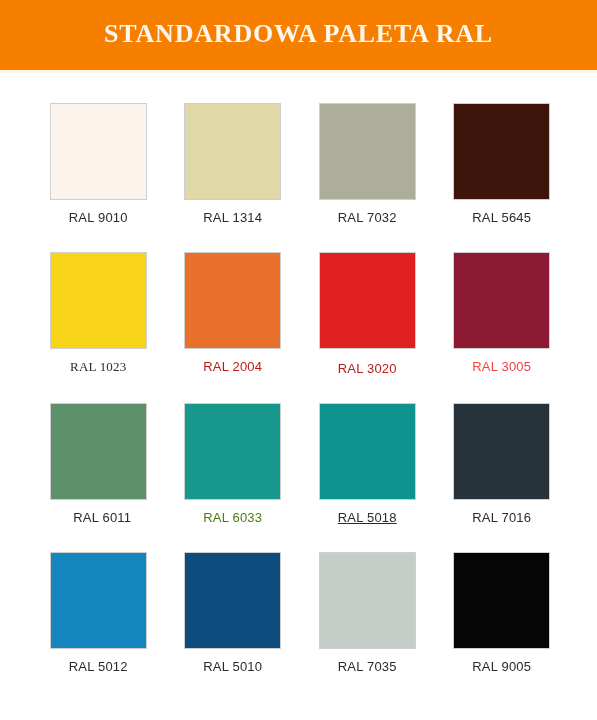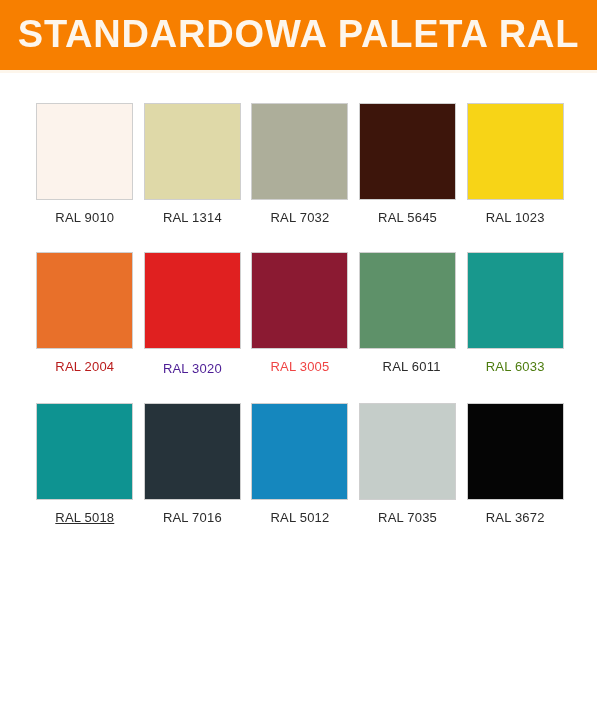--- a/index.html
+++ b/index.html
@@ -24,39 +24,39 @@
     width: 100%;
     height: 70px;
     background: #f77f00;
     display: flex;
     align-items: center;
     justify-content: center;
     box-sizing: border-box;
   }
   .header-title {
     color: #fdf6ec;
-    font-size: 38px;
+    font-size: 26px;
     font-weight: 600;
     letter-spacing: 0.8px;
-    font-family: Liberation Sans, sans-serif;
+    font-family: Liberation Serif, serif;
     white-space: nowrap;
     line-height: 1;
     margin: 0;
     padding: 0 0 2px 0;
   }
   .header-underline {
     width: 100%;
     height: 3px;
     background: #fdf6ec;
   }
   .palette-grid {
     padding: 30px 28px 0 31px;
     box-sizing: border-box;
     display: grid;
-    grid-template-columns: repeat(5, 1fr);
+    grid-template-columns: repeat(4, 1fr);
     grid-template-rows: repeat(4, auto);
     row-gap: 27px;
     column-gap: 0;
     justify-items: center;
   }
   .swatch-cell {
     display: flex;
     flex-direction: column;
     align-items: center;
     width: 100%;
@@ -100,29 +100,29 @@
       <div class="swatch-cell">
         <div class="swatch-chip" style="background: rgb(173, 174, 154); border-color: rgb(207, 207, 207);"></div>
         <div class="swatch-label" style="color: rgb(43, 43, 43);">RAL 7032</div>
       </div>
       <div class="swatch-cell">
         <div class="swatch-chip" style="background: rgb(61, 21, 11); border-color: rgb(207, 207, 207);"></div>
         <div class="swatch-label" style="color: rgb(43, 43, 43);">RAL 5645</div>
       </div>
       <div class="swatch-cell">
         <div class="swatch-chip" style="background: rgb(247, 212, 23); border-color: rgb(207, 207, 207);"></div>
-        <div class="swatch-label" style="color: rgb(43, 43, 43);">RAL 1023</div>
+        <div class="swatch-label" style="color: rgb(43, 43, 43); font-family: Liberation Serif, serif;">RAL 1023</div>
       </div>
       <div class="swatch-cell">
         <div class="swatch-chip" style="background: rgb(232, 112, 42); border-color: rgb(207, 207, 207);"></div>
         <div class="swatch-label" style="color: #b91c1c;">RAL 2004</div>
       </div>
       <div class="swatch-cell">
         <div class="swatch-chip" style="background: rgb(224, 32, 32); border-color: rgb(207, 207, 207);"></div>
-        <div class="swatch-label" style="color: #4c1d95; margin-top: 12px;">RAL 3020</div>
+        <div class="swatch-label" style="color: #b91c1c; margin-top: 12px;">RAL 3020</div>
       </div>
       <div class="swatch-cell">
         <div class="swatch-chip" style="background: rgb(139, 26, 50); border-color: rgb(207, 207, 207);"></div>
         <div class="swatch-label" style="color: #ef4444;">RAL 3005</div>
       </div>
       <div class="swatch-cell">
         <div class="swatch-chip" style="background: rgb(94, 145, 105); border-color: rgb(207, 207, 207);"></div>
         <div class="swatch-label" style="color: rgb(43, 43, 43); margin-left: 8px;">RAL 6011</div>
       </div>
       <div class="swatch-cell">
@@ -135,22 +135,26 @@
       </div>
       <div class="swatch-cell">
         <div class="swatch-chip" style="background: rgb(38, 51, 58); border-color: rgb(207, 207, 207);"></div>
         <div class="swatch-label" style="color: rgb(43, 43, 43);">RAL 7016</div>
       </div>
       <div class="swatch-cell">
         <div class="swatch-chip" style="background: rgb(21, 135, 190); border-color: rgb(207, 207, 207);"></div>
         <div class="swatch-label" style="color: rgb(43, 43, 43);">RAL 5012</div>
       </div>
       <div class="swatch-cell">
+        <div class="swatch-chip" style="background: rgb(14, 76, 125); border-color: rgb(207, 207, 207);"></div>
+        <div class="swatch-label" style="color: rgb(43, 43, 43);">RAL 5010</div>
+      </div>
+      <div class="swatch-cell">
         <div class="swatch-chip" style="background: rgb(197, 205, 201); border-color: rgb(207, 207, 207);"></div>
         <div class="swatch-label" style="color: rgb(43, 43, 43);">RAL 7035</div>
       </div>
       <div class="swatch-cell">
         <div class="swatch-chip" style="background: rgb(5, 5, 5); border-color: rgb(207, 207, 207);"></div>
-        <div class="swatch-label" style="color: rgb(43, 43, 43);">RAL 3672</div>
+        <div class="swatch-label" style="color: rgb(43, 43, 43);">RAL 9005</div>
       </div>
     </div>
 
 </div>
 
 </body></html>

